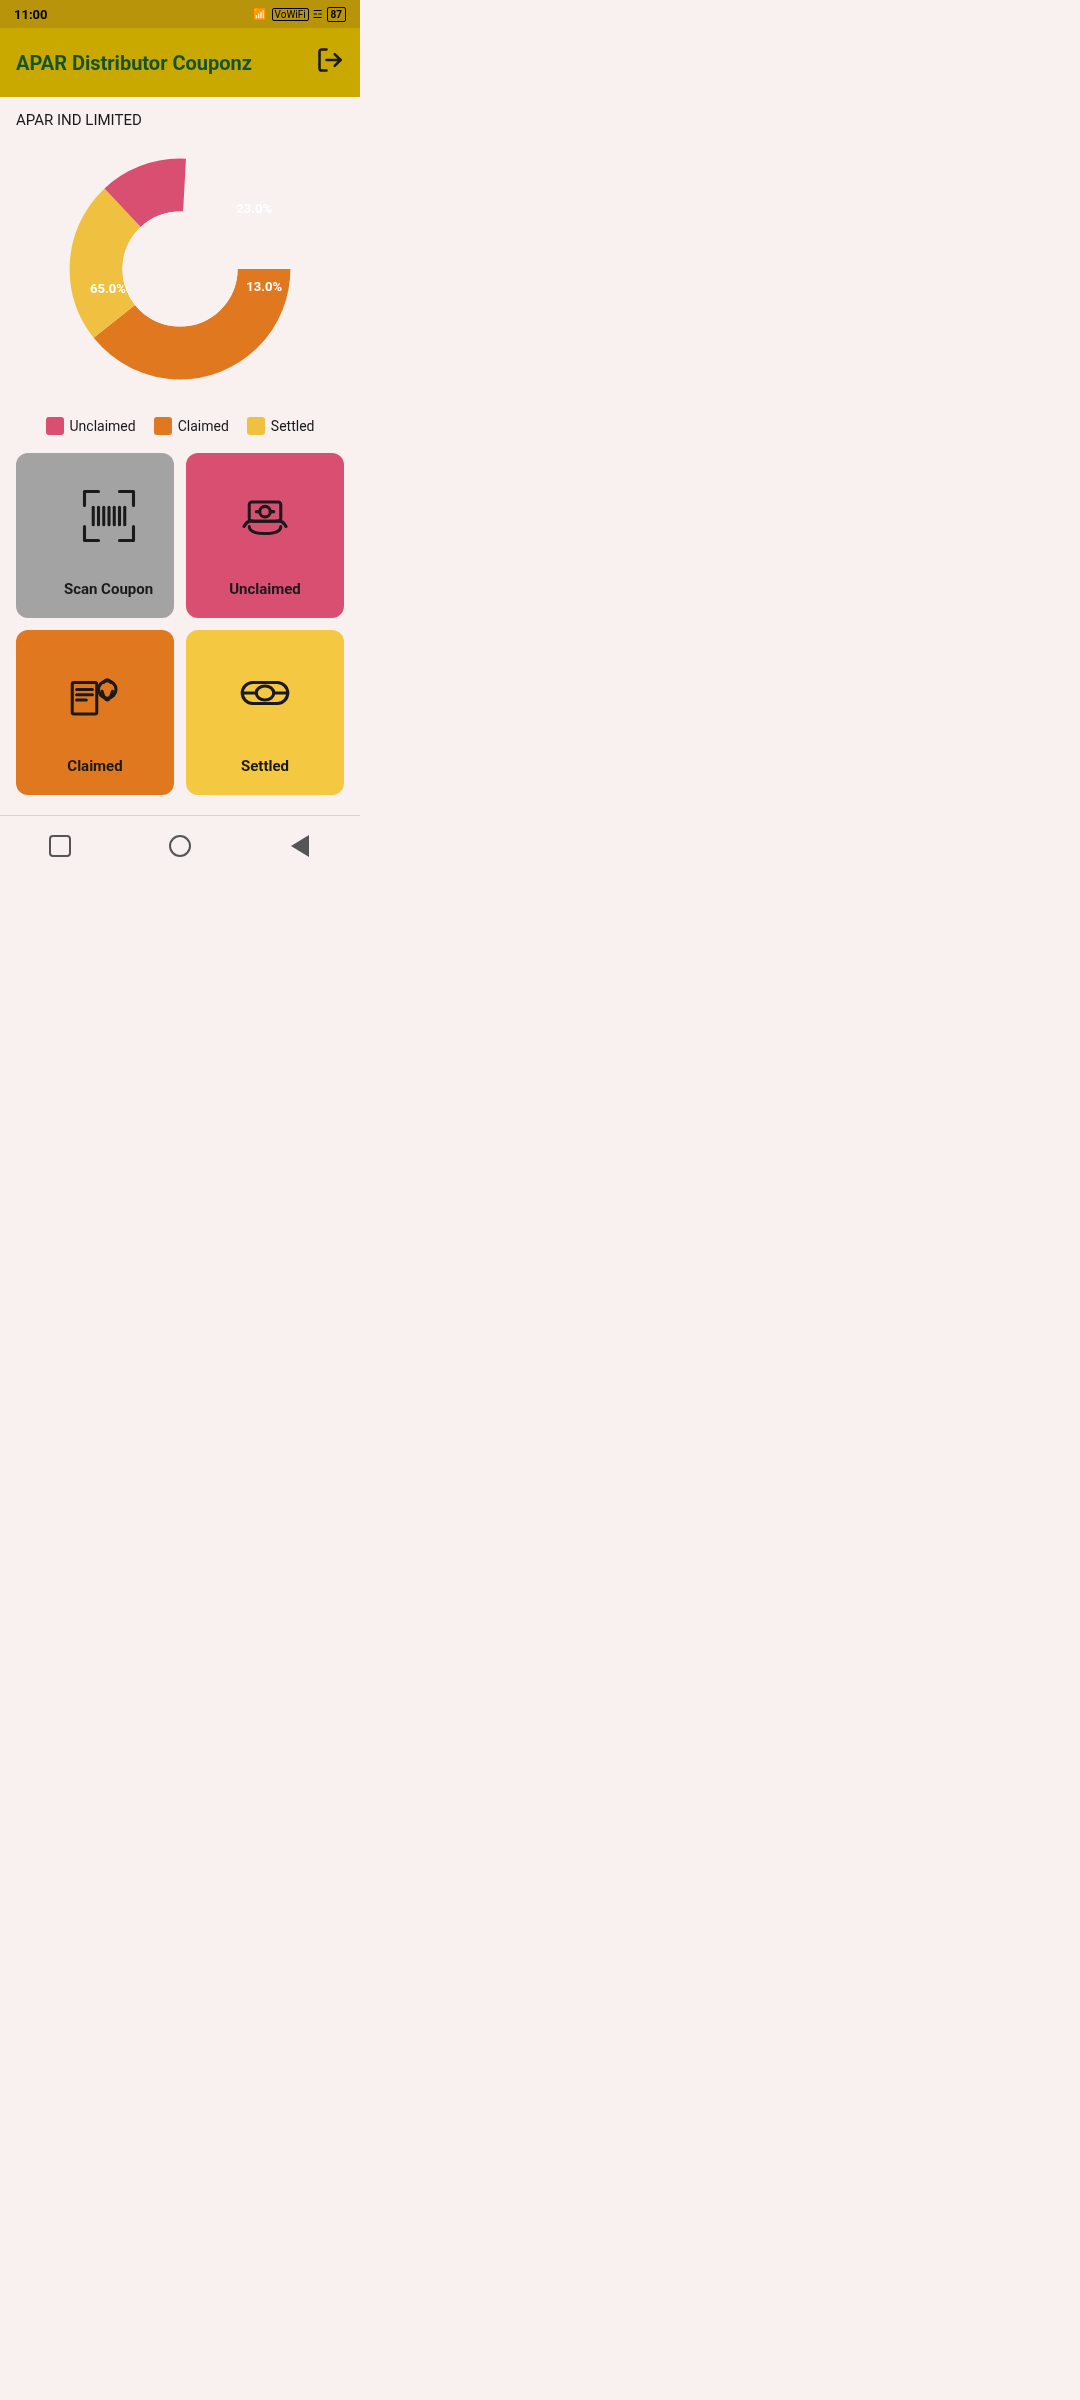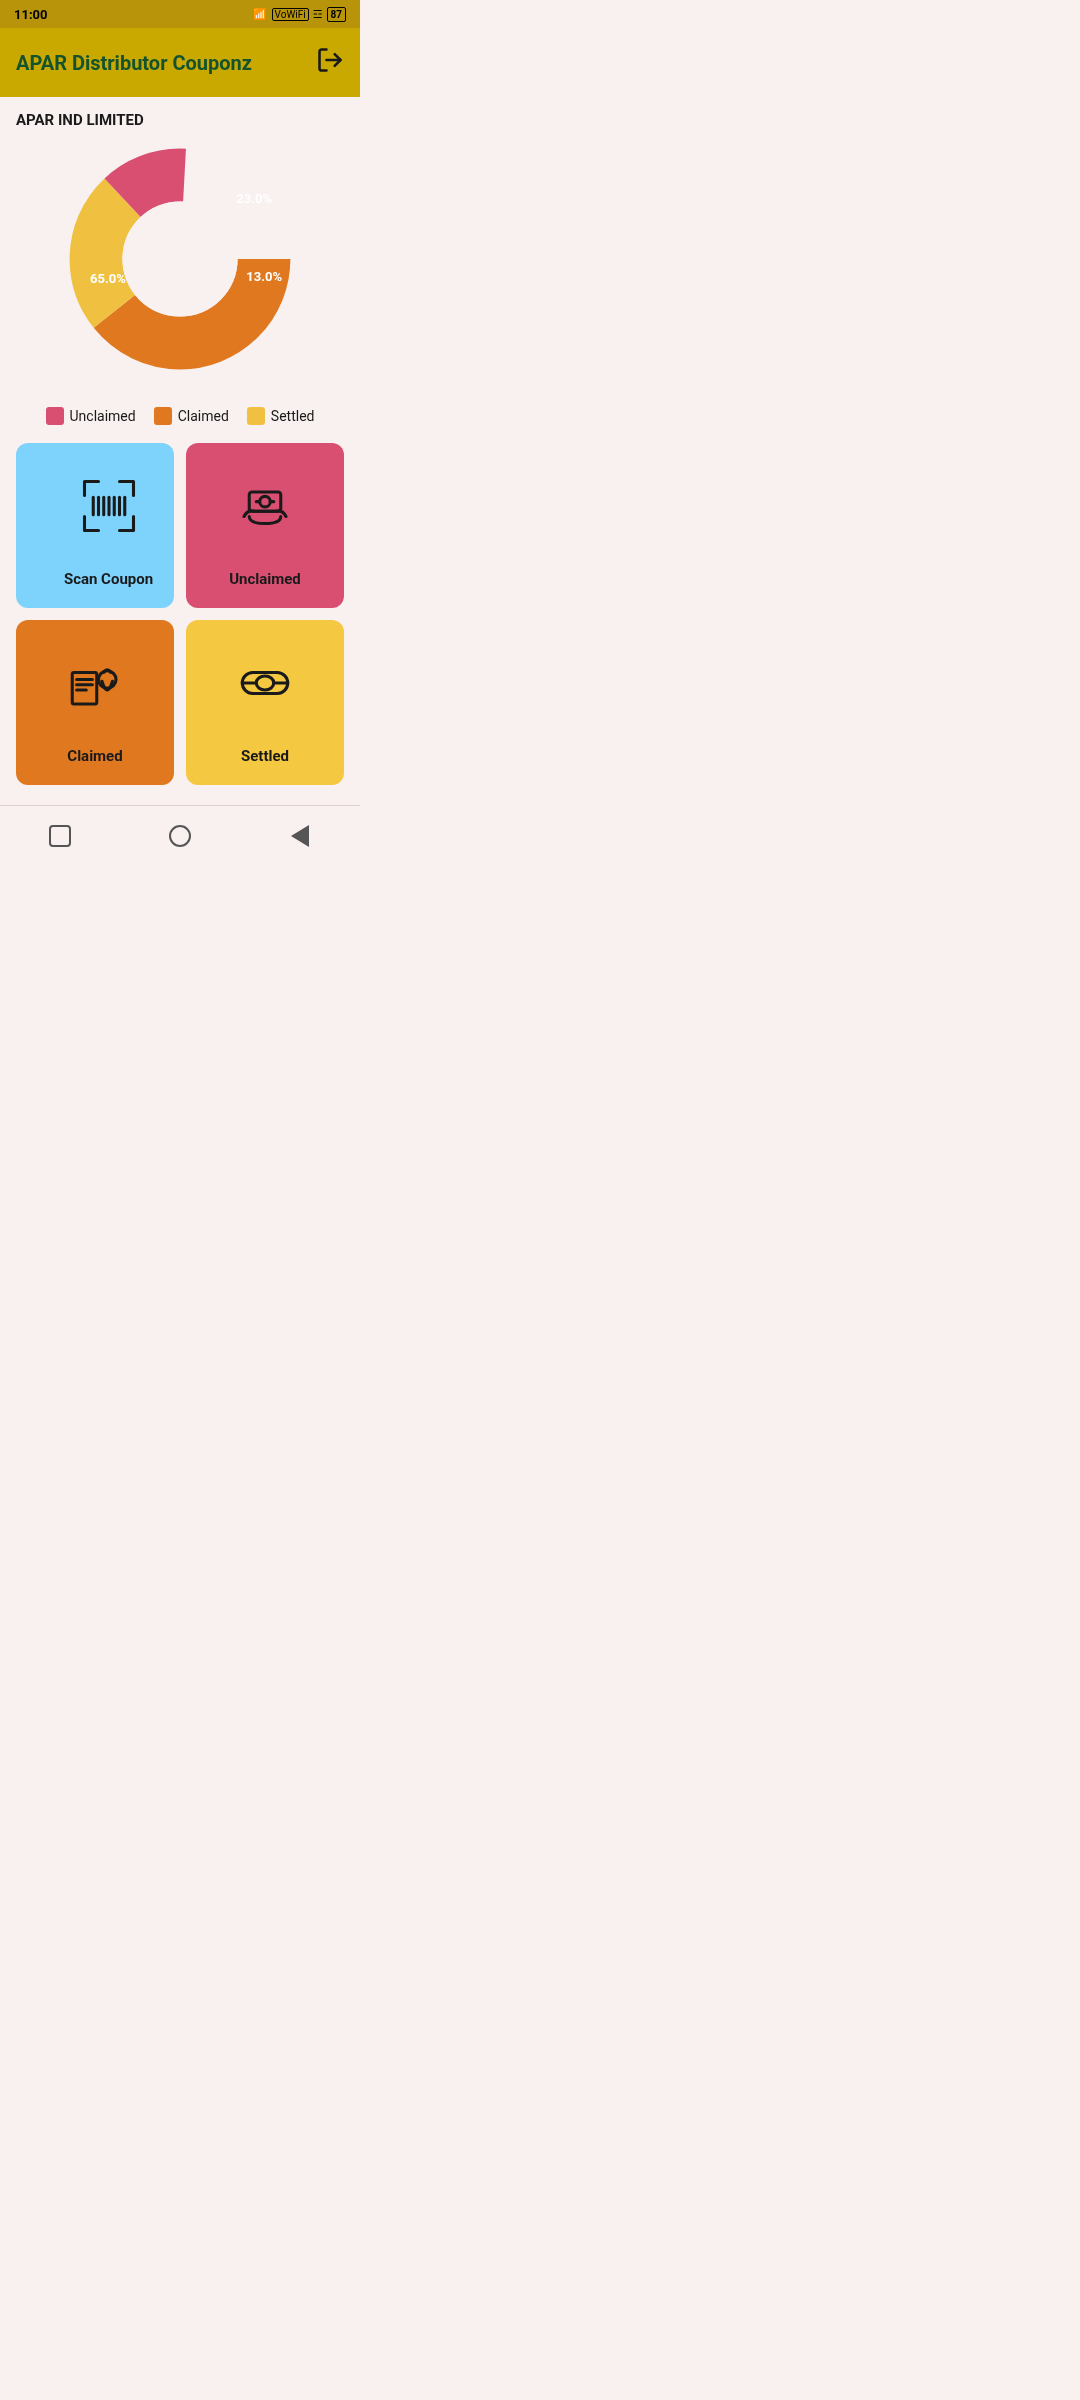--- a/index.html
+++ b/index.html
@@ -60,22 +60,23 @@
       cursor: pointer;
     }
 
     
     .content {
       padding: 14px 16px 0 16px;
       background: #f9f0f0;
     }
     .company-name {
       font-size: 15px;
-      font-weight: bold;
-      color: #1a1a1a;
+      font-weight: normal;
+      color: #1a1a1a;
+      margin-bottom: 10px;
     }
 
     
     .chart-container {
       display: flex;
       justify-content: center;
       align-items: center;
       padding: 10px 0 20px 0;
     }
     .donut-wrapper {
@@ -133,21 +134,21 @@
     .card {
       border-radius: 12px;
       display: flex;
       flex-direction: column;
       align-items: center;
       justify-content: center;
       padding: 28px 10px 20px 10px;
       cursor: pointer;
       min-height: 155px;
     }
-    .card-scan { background: #7dd3fc; padding-left: 37px; }
+    .card-scan { background: #a3a3a3; padding-left: 37px; }
     .card-unclaimed { background: #d94f72; }
     .card-claimed { background: #e07820; }
     .card-settled { background: #f5c842; }
 
     .card-icon {
       font-size: 54px;
       margin-bottom: 10px;
       line-height: 1;
       color: #1a1a1a;
     }

